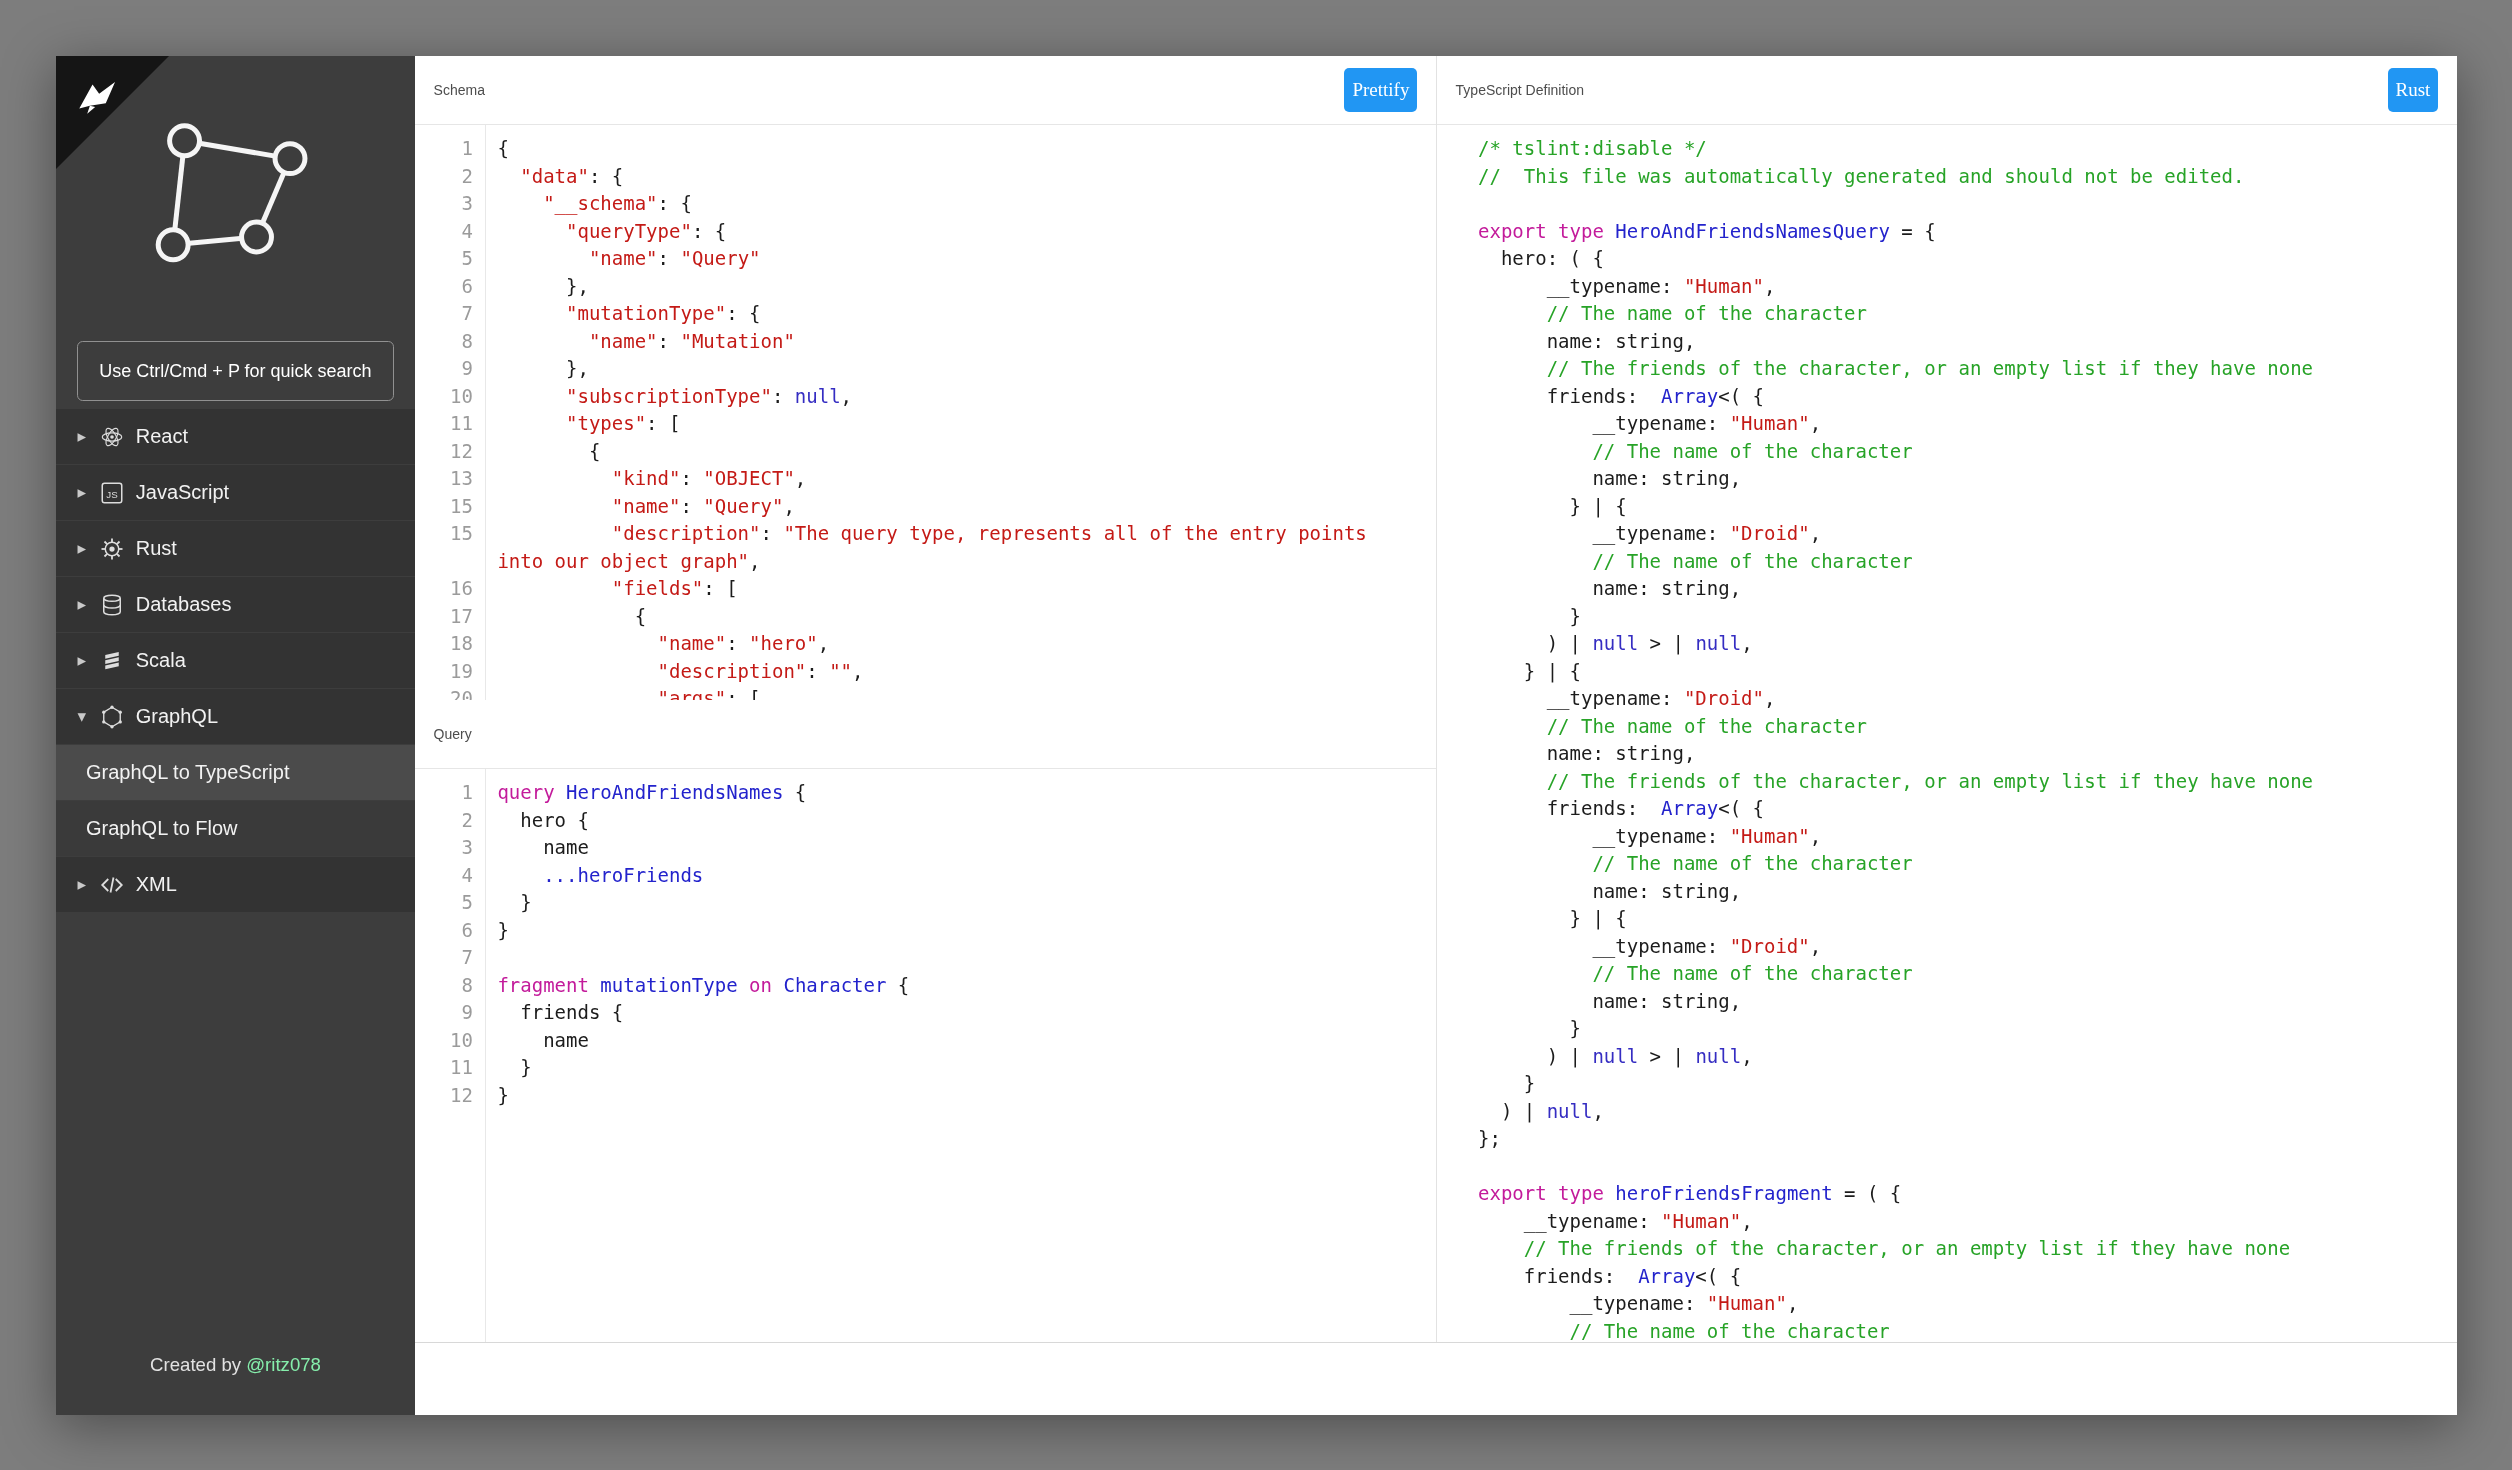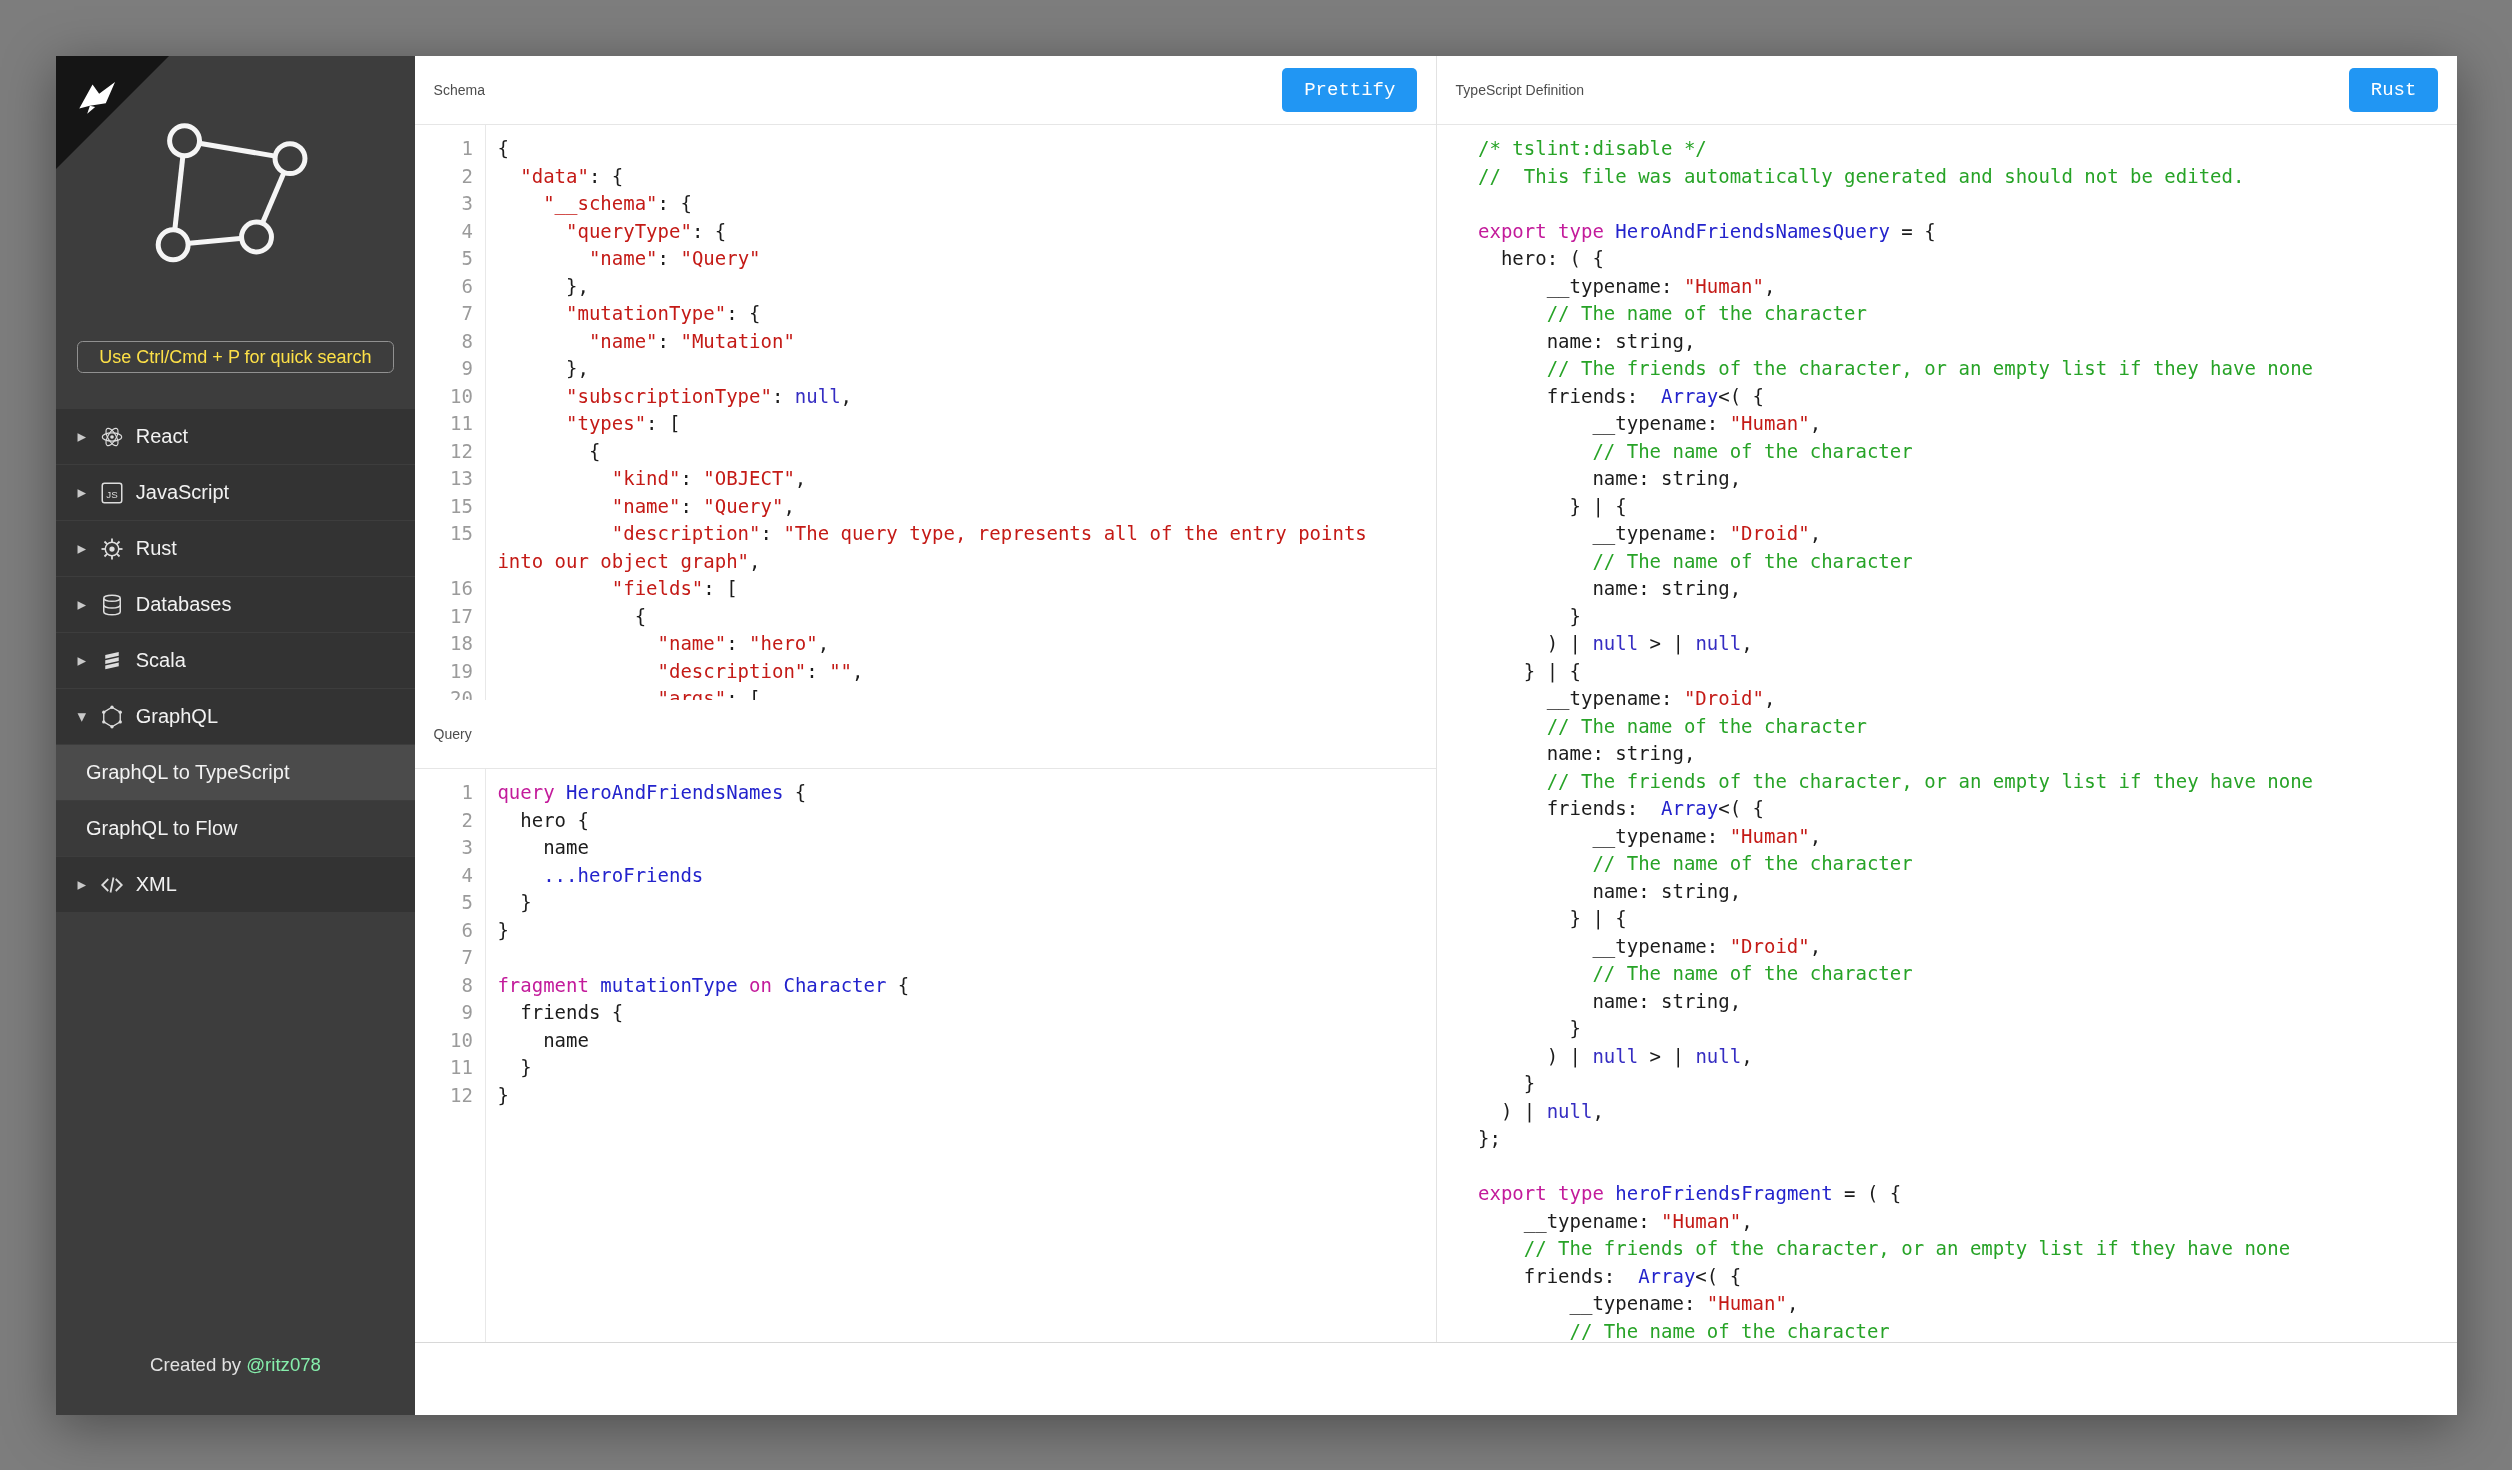--- a/index.html
+++ b/index.html
@@ -8,22 +8,22 @@
 
   .window{position:absolute;left:56px;top:56px;width:2401px;height:1359px;display:flex;background:#fff;
           box-shadow:0 11.4px 50px rgba(0,0,0,.38)}
 
   
   .sidebar{flex:0 0 359px;width:359px;background:#3d3d3d;position:relative;overflow:hidden}
   .logo-triangle{position:absolute;top:0;left:0;width:0;height:0;
                  border-top:113px solid #151515;border-right:113px solid transparent}
   .logo-bird{position:absolute;top:14.3px;left:14.3px;width:53px;height:53px}
   .logo-graph{position:absolute;top:0;left:0}
-  .quick-search{position:absolute;top:285px;left:21px;width:317px;height:32px;background:transparent;
-                border:1.4px solid #919191;border-radius:5.7px;color:#fde047;font-size:18px;font-family:inherit;
+  .quick-search{position:absolute;top:285px;left:21px;width:317px;height:60px;background:transparent;
+                border:1.4px solid #919191;border-radius:5.7px;color:#ffffff;font-size:18px;font-family:inherit;
                 display:flex;align-items:center;justify-content:center;cursor:pointer}
   .nav{position:absolute;top:353px;left:0;right:0}
   .nav-row{height:56px;display:flex;align-items:center;cursor:pointer}
   .nav-row.category{background:#333333;border-bottom:1.4px solid #3d3d3d;padding-left:21.4px}
   .nav-row.subitem{background:#3a3a3a;border-bottom:1.4px solid #3d3d3d;padding-left:30px}
   .nav-row.subitem.selected{background:#4b4b4b}
   .tri{width:23px;color:#c9c9c9;font-size:17px;flex:0 0 23px}
   .nav-ico{width:24px;height:24px;margin-right:11.4px;display:inline-flex;flex:0 0 24px}
   .nav-ico svg{width:24px;height:24px}
   .nav-label{color:#f2f2f2;font-size:20px;white-space:nowrap}
@@ -33,22 +33,22 @@
   
   .main{flex:1;display:flex;flex-direction:column;background:#fff;min-width:0}
   .main-inner{height:1287px;flex:0 0 1287px;display:flex;border-bottom:1.4px solid #d8d8d8;overflow:hidden}
   .bottom-strip{flex:1;background:#fff}
   .left-col{flex:0 0 1022px;width:1022px;border-right:1.4px solid #e2e2e2;display:flex;flex-direction:column;overflow:hidden}
   .right-col{flex:1;display:flex;flex-direction:column;min-width:0;overflow:hidden}
 
   .panel-header{height:69px;flex:0 0 69px;border-bottom:1.4px solid #e6e6e6;display:flex;align-items:center;
                 justify-content:space-between;padding:0 18.6px;background:#fff}
   .panel-title{font-size:14px;color:#4d4d4d}
-  .btn{background:#2196f3;color:#fff;border:none;border-radius:5px;font-size:19px;font-family:Liberation Mono, monospace;
-       padding:0 22px;height:44px;display:flex;align-items:center;cursor:pointer}
+  .btn{background:#2196f3;color:#fff;border:none;border-radius:5px;font-size:19px;font-family:Liberation Serif, serif;
+       padding:0 8px;height:44px;display:flex;align-items:center;cursor:pointer}
 
   .editor{position:relative;overflow:hidden;flex:1}
   .editor.fixed-schema{flex:0 0 575px}
   .gutter-bg{position:absolute;left:0;top:0;bottom:0;width:71px;border-right:1.4px solid #e8e8e8}
   .code{position:absolute;left:0;top:0;right:0;padding-top:10px;
         font-family:"DejaVu Sans Mono",monospace;font-size:19px;line-height:27.5px}
   .crow{display:flex;min-height:27.5px}
   .ln{flex:0 0 71px;padding-right:13px;text-align:right;color:#9b9b9b}
   .lc{white-space:pre-wrap;flex:1;padding-left:11.4px;word-break:break-word}
   .editor.schema .lc{padding-right:69px}

